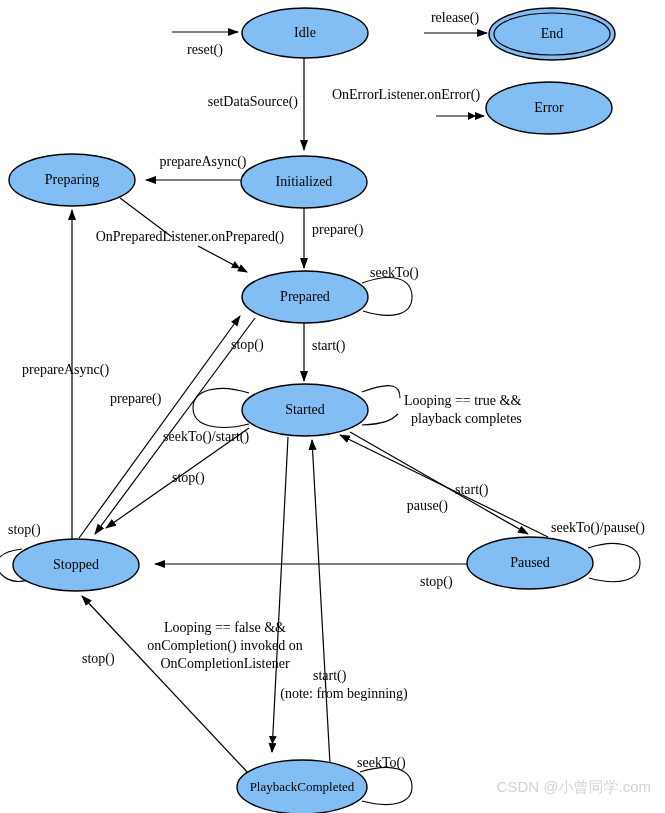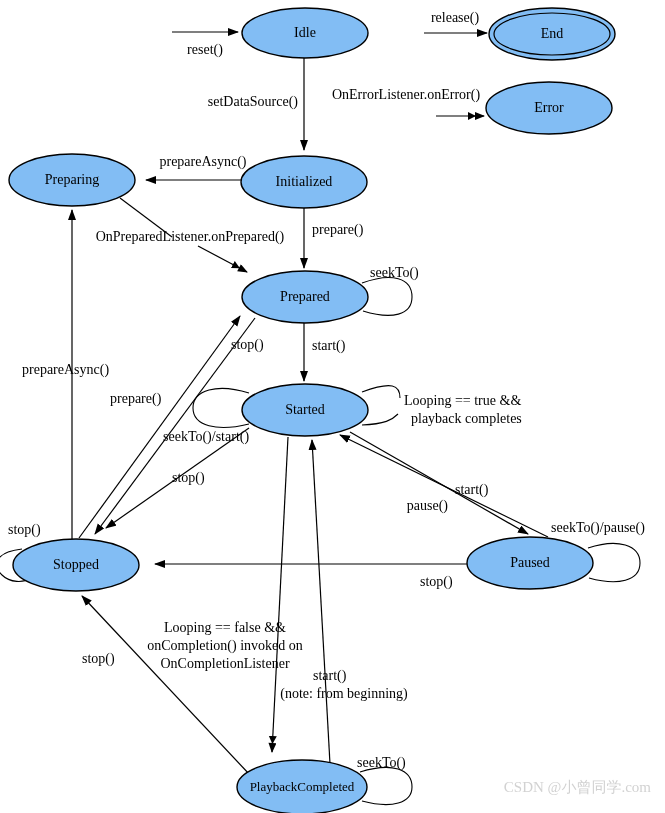--- a/index.html
+++ b/index.html
@@ -56,21 +56,21 @@
     font-family: "Liberation Serif", "DejaVu Serif", serif;
     font-size: 14px;
     fill: #000000;
   }
   .edge-label.center { text-anchor: middle; }
   .edge-label.end { text-anchor: end; }
   .watermark {
     position: absolute;
     right: 14px;
     bottom: 16px;
-    font-family: Liberation Serif, serif;
+    font-family: Liberation Sans, sans-serif;
     font-size: 15px;
     color: #d2d2d2;
     white-space: nowrap;
     user-select: none;
   }
 </style>
 </head>
 <body>
 
 <div id="diagram-root">

